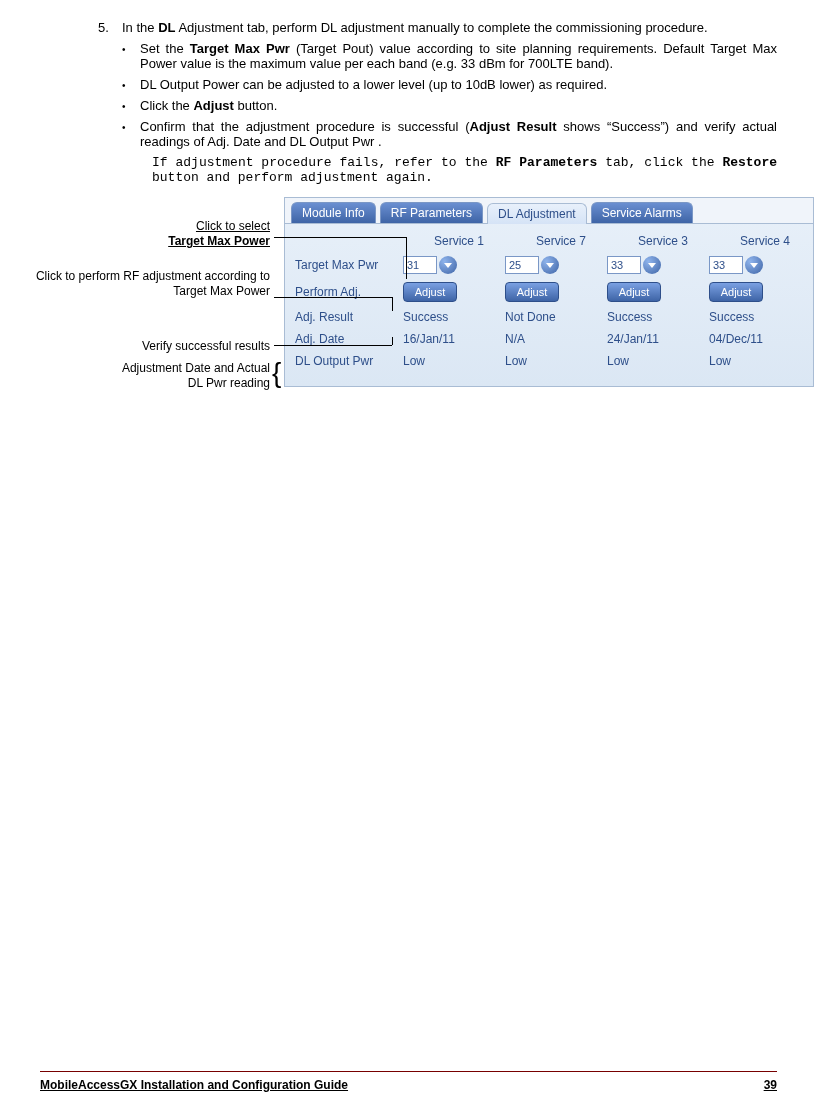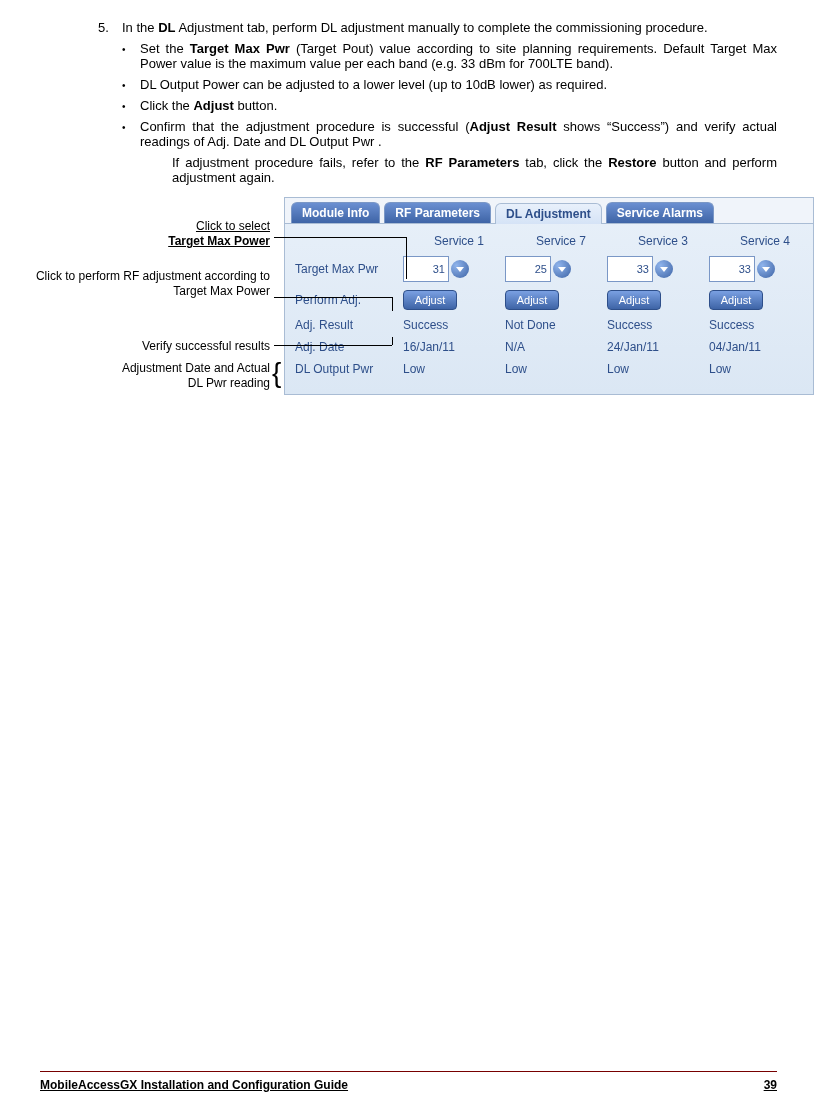--- a/index.html
+++ b/index.html
@@ -39,23 +39,24 @@
   }
   .bullet-mark {
     flex: 0 0 18px;
     font-size: 10px;
     padding-top: 3px;
   }
   .bullet-text {
     flex: 1;
   }
   .sub-indent {
-    margin-left: 50px;
+    margin-left: 30px;
     margin-top: 4px;
     text-align: justify;
+    font-family: Liberation Mono, monospace;
   }
   b { font-weight: bold; }
 
   .figure-area {
     position: relative;
     margin-top: 12px;
     height: 300px;
   }
   .annotations {
     position: absolute;
@@ -101,21 +102,21 @@
     background: #f0f4fa;
     border-bottom: 1px solid #a9bcd4;
     gap: 4px;
   }
   .tab {
     border: 1px solid #7a97c6;
     border-bottom: none;
     border-radius: 6px 6px 0 0;
     padding: 3px 10px;
     font-size: 12px;
-    font-weight: bold;
+    font-weight: normal;
     color: #fff;
     background: linear-gradient(#6a8fd1,#3e64a6);
     cursor: pointer;
   }
   .tab.active {
     background: linear-gradient(#e8f0fb,#d5e3f6);
     color: #2e4f8a;
     position: relative;
     top: 1px;
     border-color: #a9bcd4;
@@ -136,28 +137,27 @@
   }
   .rowlabel {
     color: #2e4f8a;
   }
   .combo {
     display: flex;
     align-items: center;
     gap: 2px;
   }
   .combo input {
-    width: 46px;
+    width: 34px;
     height: 18px;
     border: 1px solid #7a97c6;
     font-size: 11px;
-    padding: 12px 3px;
+    padding: 4px 3px;
     color: #2e4f8a;
     background: #fff;
-    text-align: right;
   }
   .combo-btn {
     width: 18px;
     height: 18px;
     border-radius: 50%;
     background: radial-gradient(circle at 30% 30%, #8fb4ec, #3e64a6);
     display: flex;
     align-items: center;
     justify-content: center;
     cursor: pointer;
@@ -325,21 +325,21 @@
           <div class="rowlabel">Adj. Result</div>
           <div class="cell">Success</div>
           <div class="cell">Not Done</div>
           <div class="cell">Success</div>
           <div class="cell">Success</div>
 
           <div class="rowlabel">Adj. Date</div>
           <div class="cell">16/Jan/11</div>
           <div class="cell">N/A</div>
           <div class="cell">24/Jan/11</div>
-          <div class="cell">04/Jan/11</div>
+          <div class="cell">04/Dec/11</div>
 
           <div class="rowlabel">DL Output Pwr</div>
           <div class="cell">Low</div>
           <div class="cell">Low</div>
           <div class="cell">Low</div>
           <div class="cell">Low</div>
         </div>
       </div>
     </div>
 

